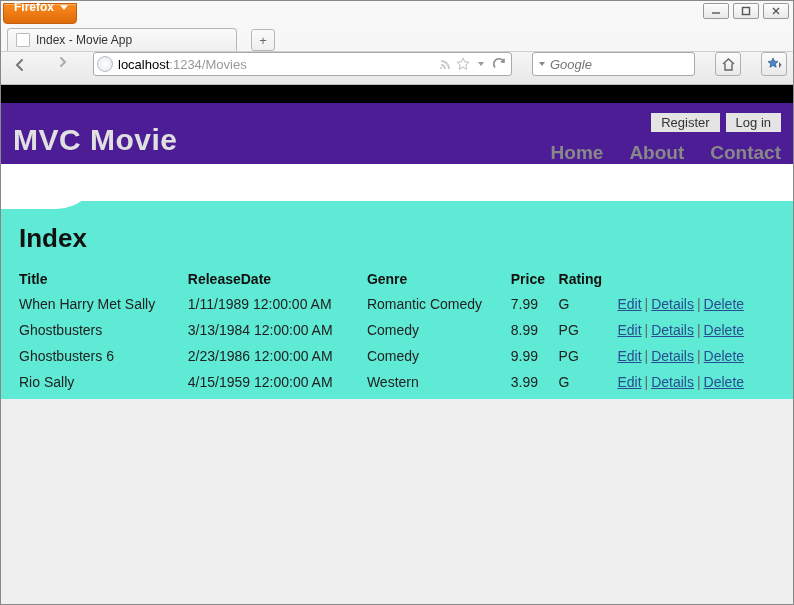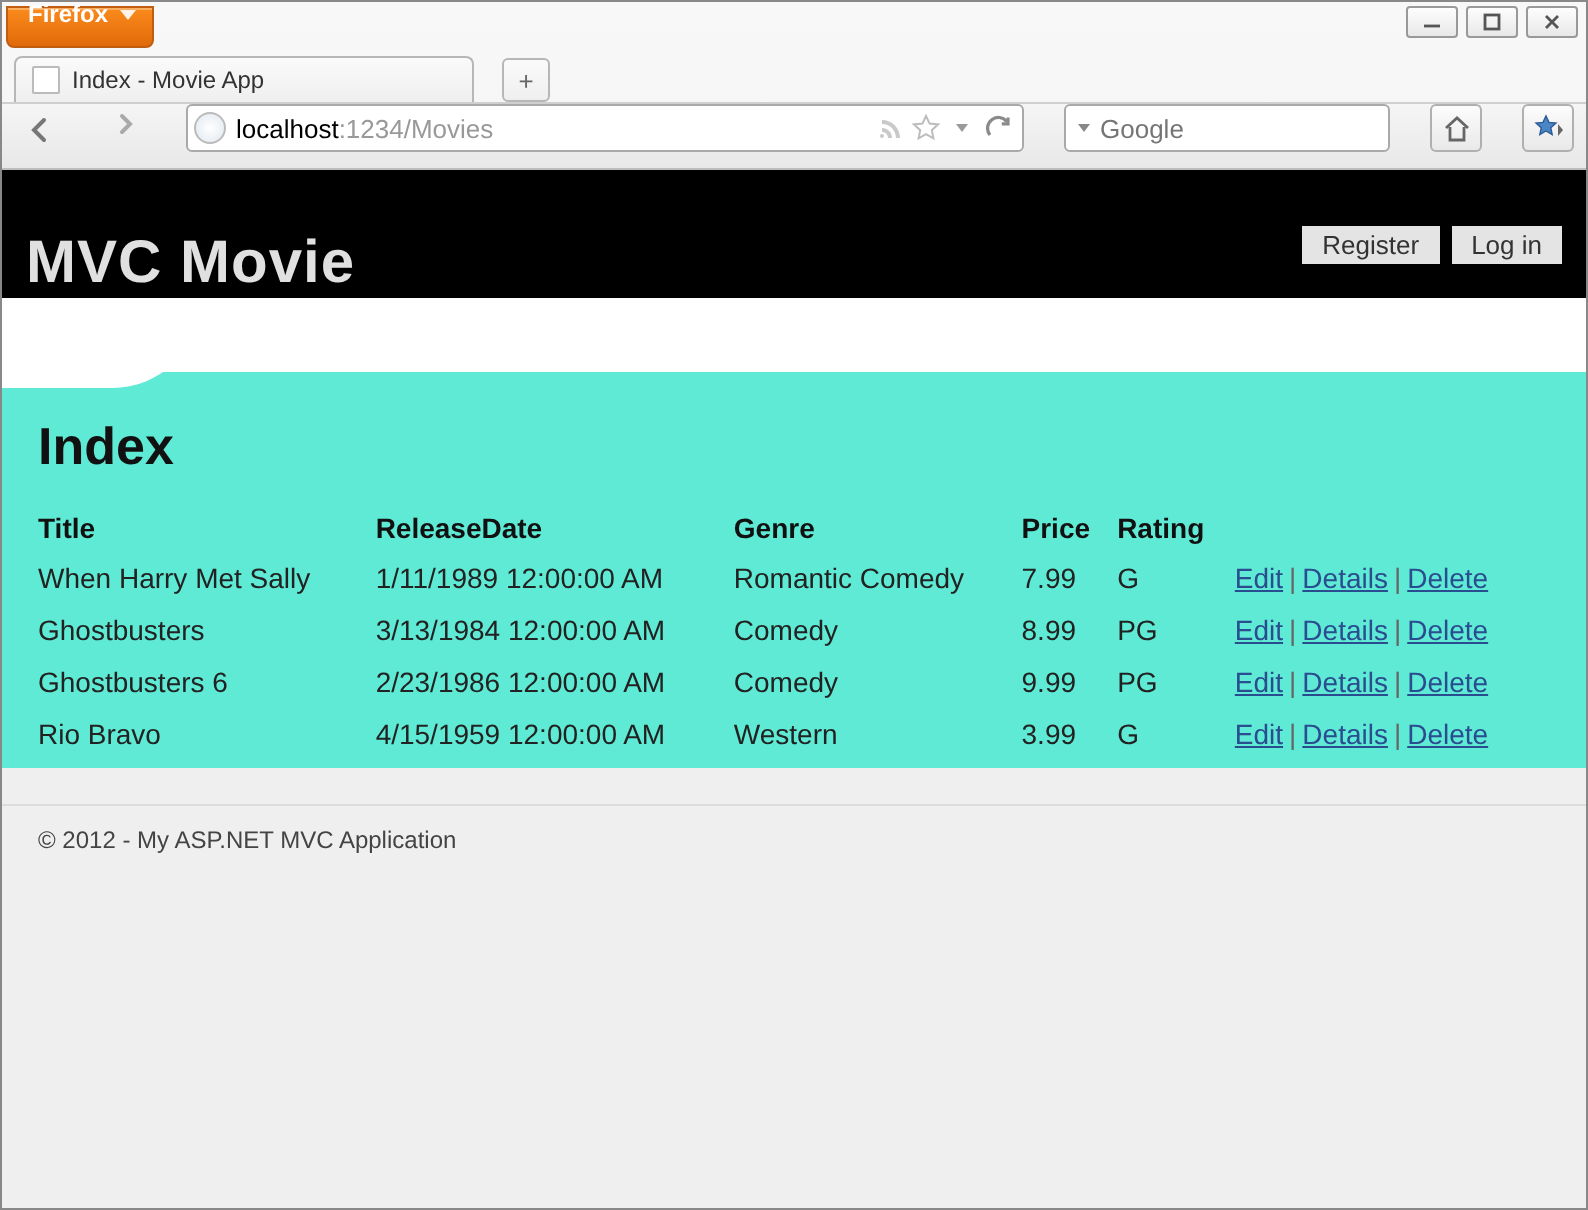--- a/index.html
+++ b/index.html
@@ -24,28 +24,28 @@
     .nav-btn { width: 26px; height: 26px; border: 1px solid transparent; border-radius: 50%; display: flex; align-items: center; justify-content: center; cursor: pointer; color: #666; }
     .nav-btn.small { width: 20px; height: 20px; border-radius: 3px; }
     .urlbar { flex: 1; height: 24px; border: 1px solid #a9a9a9; background: #fff; border-radius: 3px; display: flex; align-items: center; padding: 0 3px 0 3px; }
     .urlbar .globe { width: 16px; height: 16px; border: 1px solid #bbb; border-radius: 50%; margin-right: 5px; background: radial-gradient(#fff,#e0e8f0); }
     .urlbar .url { flex: 1; font-size: 13px; color: #999; outline: none; border: none; }
     .urlbar .url b { color: #000; font-weight: normal; }
     .urlbar .icon { width: 18px; height: 18px; display: flex; align-items: center; justify-content: center; color: #aaa; cursor: pointer; }
     .searchbox { width: 163px; height: 24px; border: 1px solid #a9a9a9; background: #fff; border-radius: 3px; display: flex; align-items: center; padding: 0 4px; }
     .searchbox .gico { width: 14px; height: 14px; background: conic-gradient(#4285F4 0 25%, #EA4335 0 50%, #FBBC05 0 75%, #34A853 0 100%); border-radius: 2px; margin-right: 2px; }
     .searchbox .tri { width: 0; height: 0; border-left: 3px solid transparent; border-right: 3px solid transparent; border-top: 4px solid #888; margin-right: 5px; }
-    .searchbox input { flex: 1; border: none; outline: none; color: #888; font-size: 13px; background: transparent; }
+    .searchbox input { flex: 1; border: none; outline: none; font-style: italic; color: #888; font-size: 13px; background: transparent; }
     .tbtn { width: 26px; height: 24px; border: 1px solid #b0b0b0; border-radius: 3px; background: linear-gradient(#fcfcfc,#e9e9e9); display: flex; align-items: center; justify-content: center; color: #555; cursor: pointer; }
 
     
     .viewport { flex: 1; background: #fff; overflow: auto; }
     .blackbar { height: 18px; background: #000; }
     .page { background: #efefef; min-height: 100%; }
-    .header { background: #000000; padding: 10px 12px 0 12px; display: flex; justify-content: space-between; align-items: flex-start; }
+    .header { background: #4c1d95; padding: 10px 12px 0 12px; display: flex; justify-content: space-between; align-items: center; }
     .sitetitle { font-size: 30px; font-weight: bold; color: #e0e0e0; letter-spacing: .5px; padding-top: 2px; }
     .header-right { display: flex; flex-direction: column; align-items: flex-end; gap: 10px; }
     .acct-links { display: flex; gap: 6px; }
     .acct-links a { background: #e4e4e4; color: #333; padding: 2px 10px; text-decoration: none; font-size: 13px; cursor: pointer; }
     .nav { display: flex; gap: 26px; }
     .nav a { color: #888; font-size: 19px; font-weight: 600; text-decoration: none; cursor: pointer; }
     .header-curve-row { background: #fff; height: 37px; position: relative; }
     .curve { position: absolute; left: 0; top: 0; width: 100px; height: 45px; background: #fff; border-radius: 0 0 60px 0; }
 
     .content { padding: 22px 18px 4px 18px; background: #5eead4; }
@@ -158,20 +158,25 @@
   <div class="viewport">
     <div class="blackbar"></div>
     <div class="page">
       <div class="header">
         <div class="sitetitle">MVC Movie</div>
         <div class="header-right">
           <div class="acct-links">
             <a>Register</a>
             <a>Log in</a>
           </div>
+          <div class="nav">
+            <a>Home</a>
+            <a>About</a>
+            <a>Contact</a>
+          </div>
         </div>
       </div>
       <div class="header-curve-row">
         <div class="curve"></div>
       </div>
 
       <div class="content">
         <h2 class="idx">Index</h2>
 
         <table class="data">
@@ -204,30 +209,27 @@
               </tr>
               <tr>
                 <td>Ghostbusters 6</td>
                 <td>2/23/1986 12:00:00 AM</td>
                 <td>Comedy</td>
                 <td>9.99</td>
                 <td>PG</td>
                 <td class="actions"><a>Edit</a><span class="sep">|</span><a>Details</a><span class="sep">|</span><a>Delete</a></td>
               </tr>
               <tr>
-                <td>Rio Bravo</td>
+                <td>Rio Sally</td>
                 <td>4/15/1959 12:00:00 AM</td>
                 <td>Western</td>
                 <td>3.99</td>
                 <td>G</td>
                 <td class="actions"><a>Edit</a><span class="sep">|</span><a>Details</a><span class="sep">|</span><a>Delete</a></td>
               </tr>
             </tbody>
         </table>
       </div>
 
-      <div class="footer">
-        <span>© 2012 - My ASP.NET MVC Application</span>
-      </div>
     </div>
   </div>
 
 </div>
 
 </body></html>

